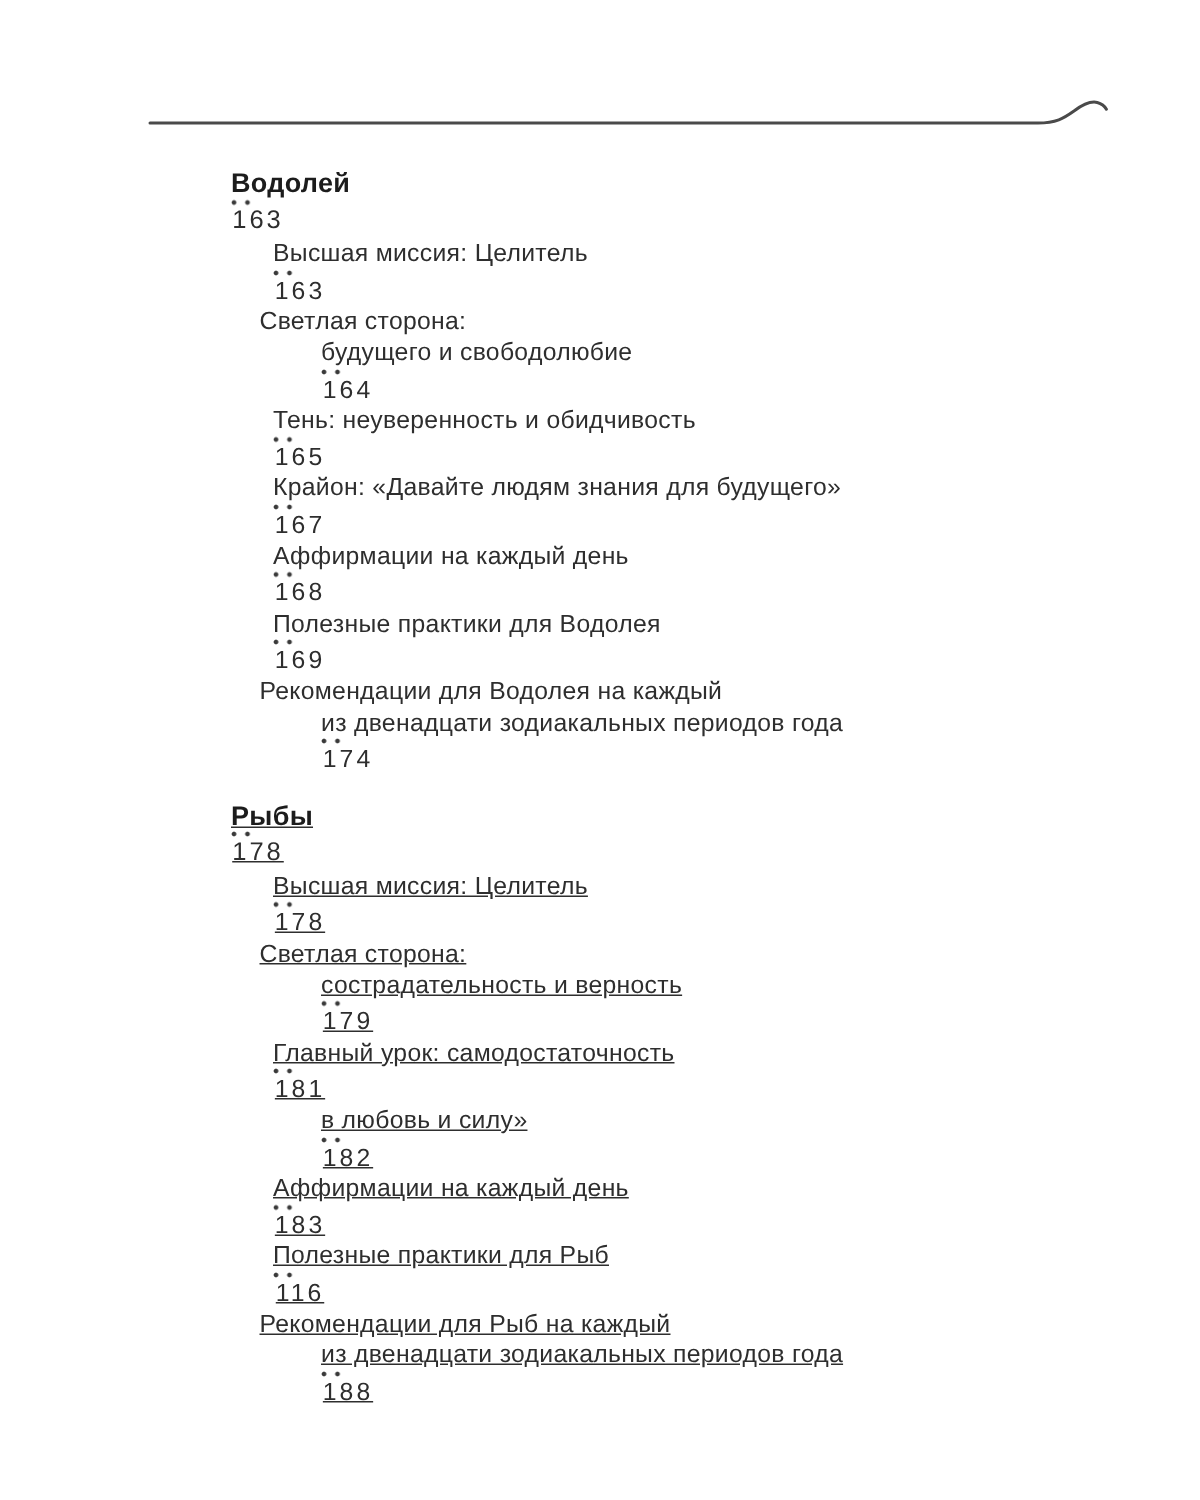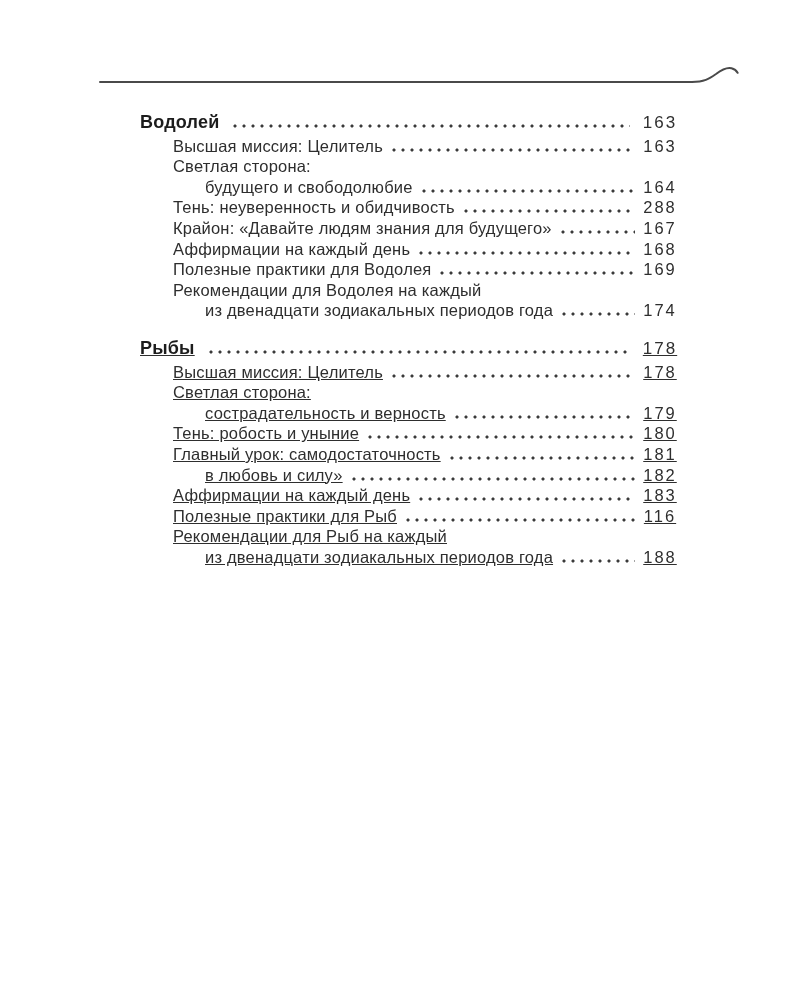--- a/index.html
+++ b/index.html
@@ -28,20 +28,21 @@
   .section { width: 100%; }
   .section + .section { margin-top: 17px; text-decoration: underline; }
 
   .row {
     display: flex;
     align-items: baseline;
     line-height: 20.6px;
     font-size: 16.5px;
     letter-spacing: 0.2px;
     white-space: nowrap;
+    flex-direction: column;
   }
   .row.heading {
     font-size: 18px;
     font-weight: bold;
     color: var(--heading);
     margin-bottom: 2px;
   }
   .row.entry { padding-left: 33px; }
   .row.entry.cont { padding-left: 65px; }
 
@@ -94,21 +95,21 @@
           <span class="label">Светлая сторона:</span>
         </div>
         <div class="row entry cont">
           <span class="label">будущего и свободолюбие</span>
           <span class="leader"></span>
           <span class="num">164</span>
         </div>
         <div class="row entry">
           <span class="label">Тень: неуверенность и обидчивость</span>
           <span class="leader"></span>
-          <span class="num">288</span>
+          <span class="num">165</span>
         </div>
         <div class="row entry">
           <span class="label">Крайон: «Давайте людям знания для будущего»</span>
           <span class="leader"></span>
           <span class="num">167</span>
         </div>
         <div class="row entry">
           <span class="label">Аффирмации на каждый день</span>
           <span class="leader"></span>
           <span class="num">168</span>
@@ -140,25 +141,20 @@
         </div>
         <div class="row entry noleader">
           <span class="label">Светлая сторона:</span>
         </div>
         <div class="row entry cont">
           <span class="label">сострадательность и верность</span>
           <span class="leader"></span>
           <span class="num">179</span>
         </div>
         <div class="row entry">
-          <span class="label">Тень: робость и уныние</span>
-          <span class="leader"></span>
-          <span class="num">180</span>
-        </div>
-        <div class="row entry">
           <span class="label">Главный урок: самодостаточность</span>
           <span class="leader"></span>
           <span class="num">181</span>
         </div>
         <div class="row entry cont">
           <span class="label">в любовь и силу»</span>
           <span class="leader"></span>
           <span class="num">182</span>
         </div>
         <div class="row entry">

